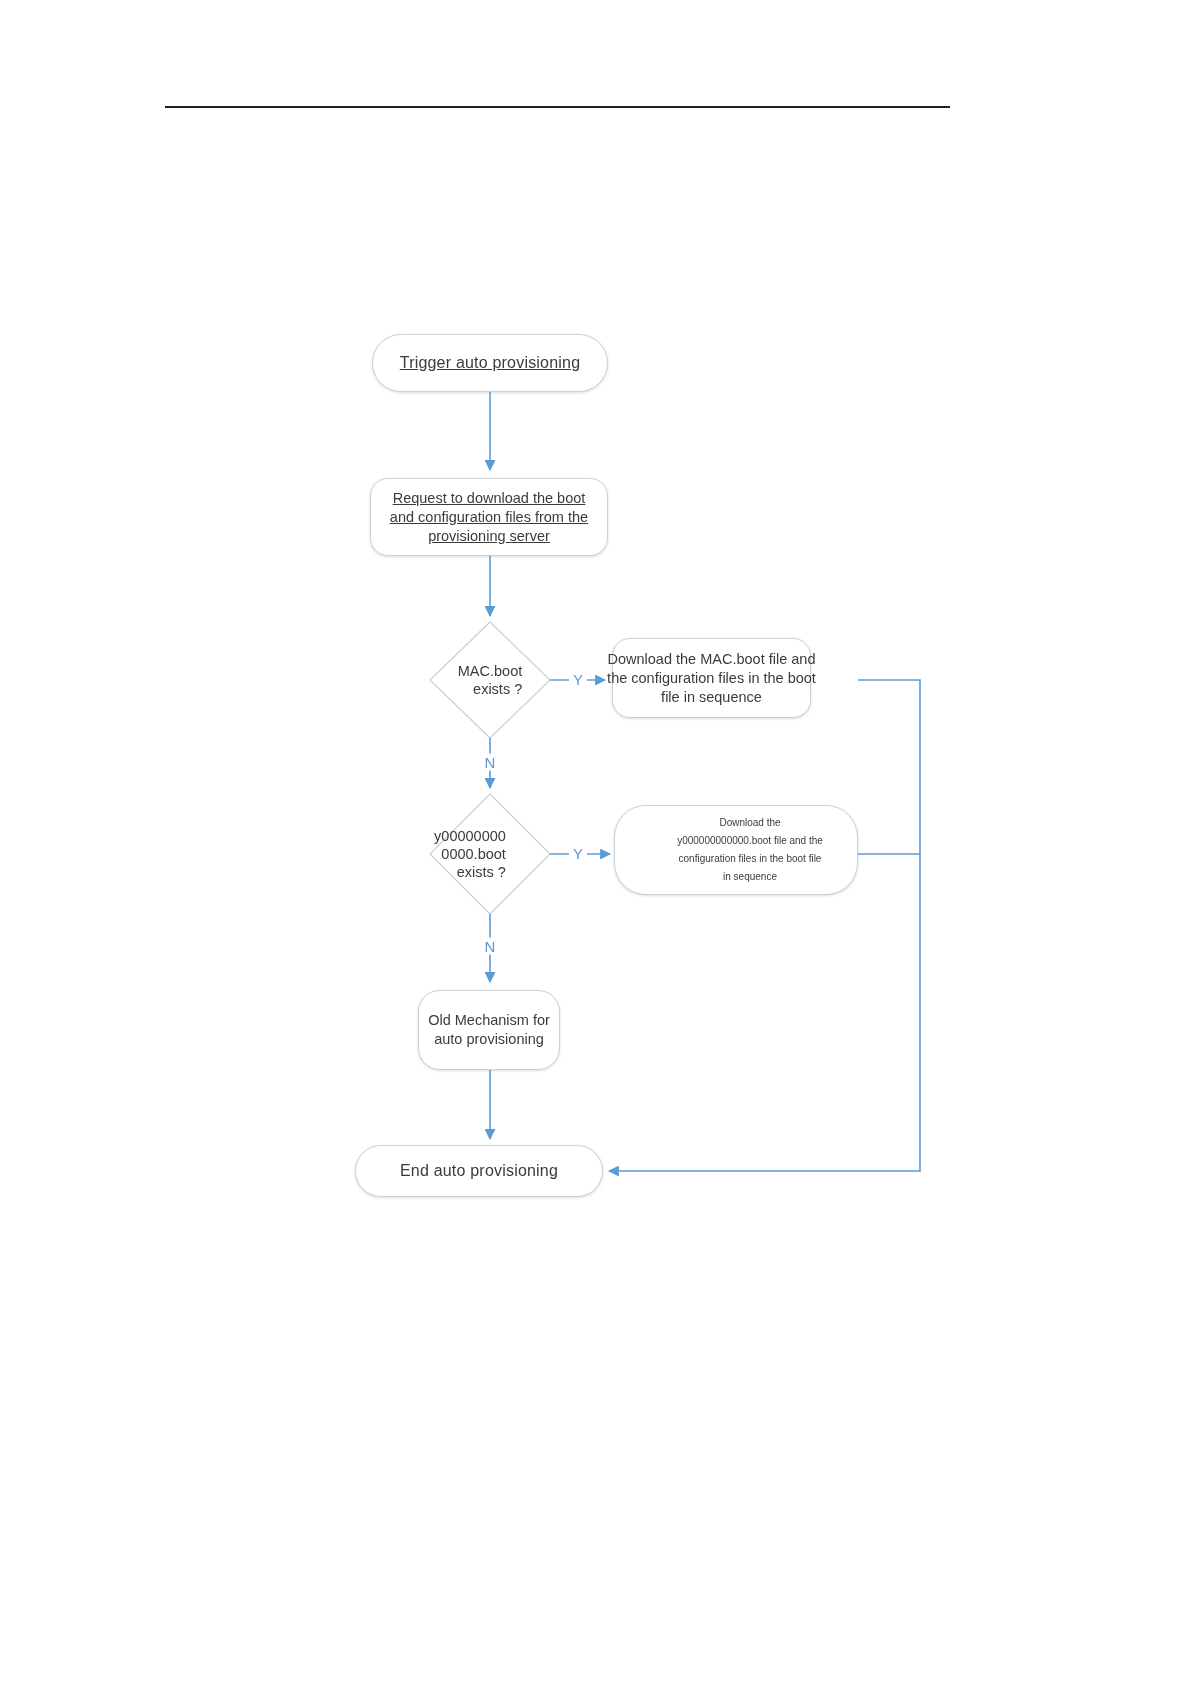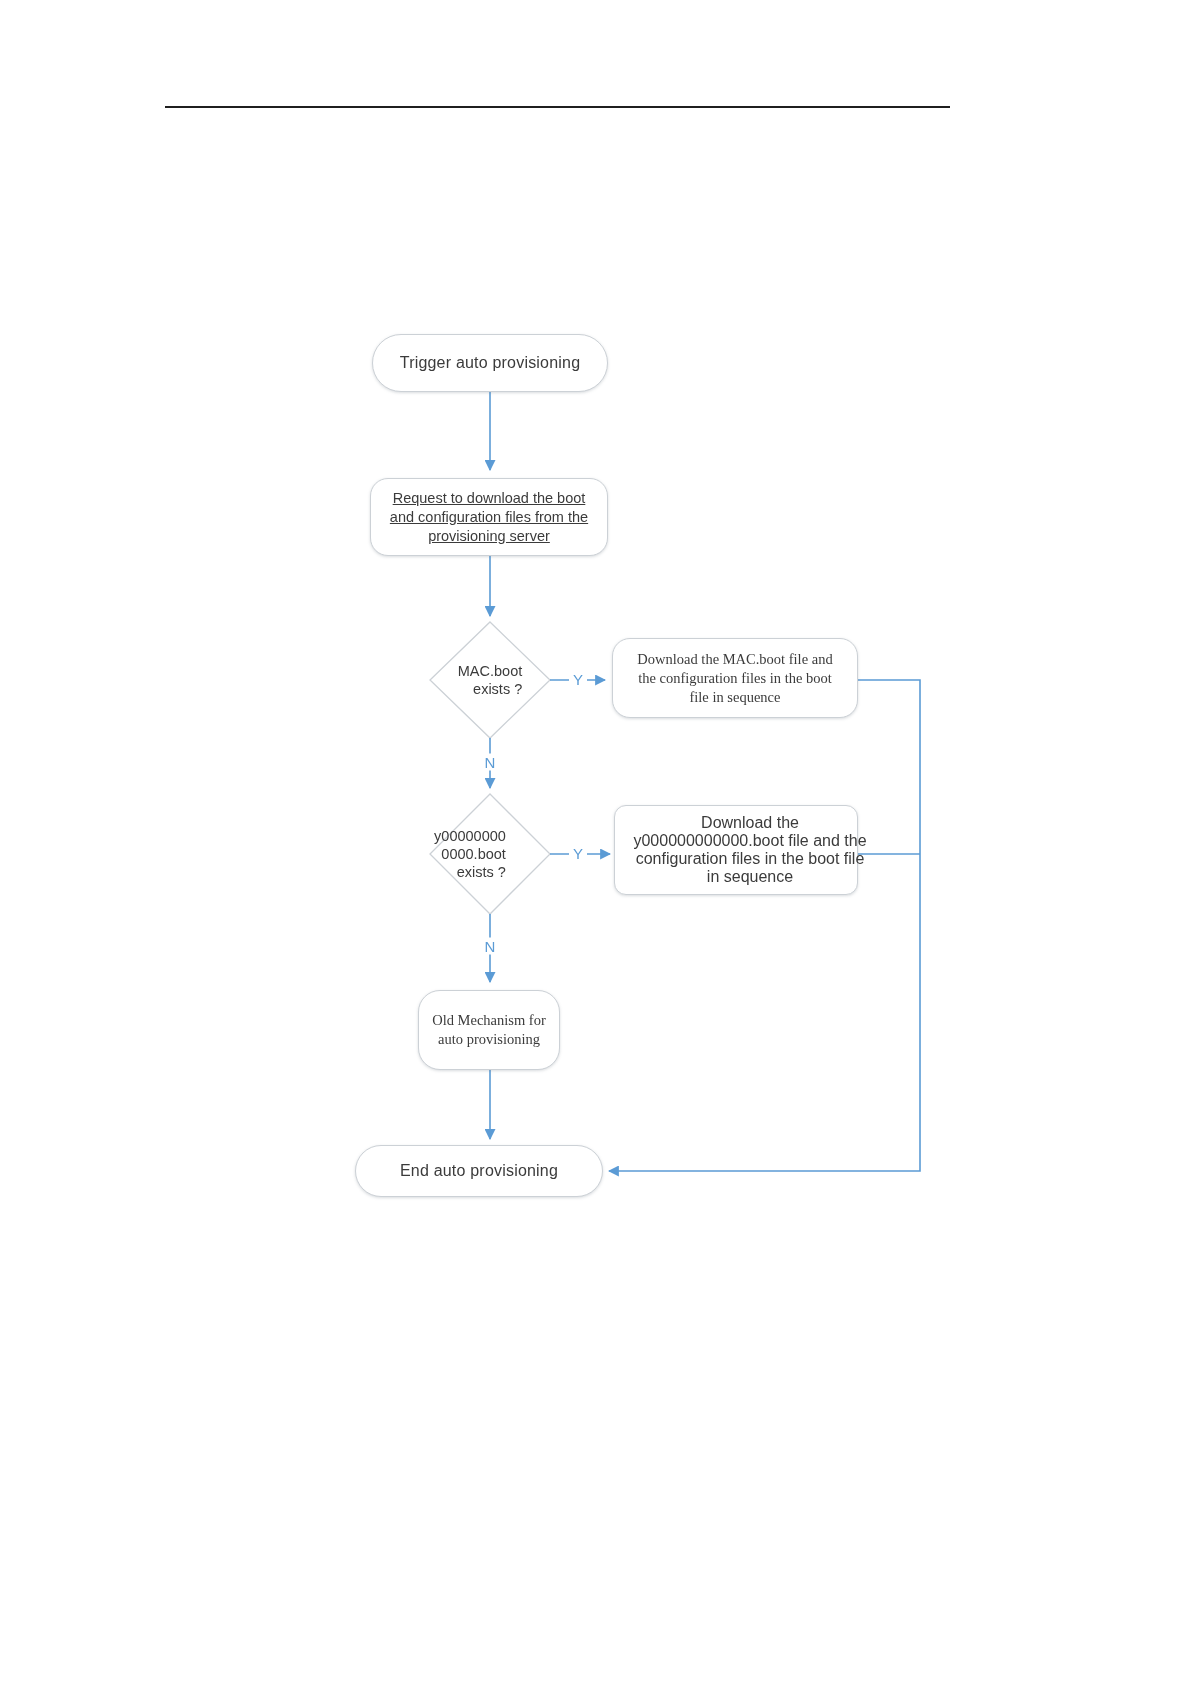--- a/index.html
+++ b/index.html
@@ -11,22 +11,22 @@
   .rule { position:absolute; left:165px; top:106px; width:785px; height:2px; background:#1f1f1f; }
   .wires { position:absolute; left:0; top:0; }
   .node {
     position:absolute; display:flex; align-items:center; justify-content:center;
     text-align:center; background:#ffffff; border:1px solid #ccd1d6;
     box-shadow:0 1px 3px rgba(120,130,140,0.28);
   }
   .node-label { white-space:pre; display:block; }
   .stadium  { border-radius:999px; font-size:16px; line-height:20px; letter-spacing:0.2px; }
   .process  { border-radius:18px;  font-size:14.5px; line-height:19px; }
-  .process4 { border-radius:12px;  font-size:16px; line-height:18px;padding-left:28px; }
-  .small-process { border-radius:22px; font-size:14.5px; line-height:19px;font-family:Liberation Serif, serif; }
+  .process4 { border-radius:32px;  font-size:10px; line-height:18px;padding-left:28px; }
+  .small-process { border-radius:22px; font-size:14.5px; line-height:19px; }
   .dlabel {
     position:absolute; display:flex; align-items:center; justify-content:center;
     text-align:right; font-size:14.5px; line-height:18px;
   }
   .wire-label {
     position:absolute; transform:translate(-50%,-50%); color:#5b9bd5;
     font-size:15px; background:#ffffff; padding:0 4px;
   }
 </style>
 </head>
@@ -52,36 +52,36 @@
       <path d="M550,680 L605,680" marker-end="url(#arrow)"></path>
       <path d="M490,738 L490,788" marker-end="url(#arrow)"></path>
       <path d="M550,854 L610,854" marker-end="url(#arrow)"></path>
       <path d="M490,914 L490,982" marker-end="url(#arrow)"></path>
       <path d="M490,1070 L490,1139" marker-end="url(#arrow)"></path>
       <path d="M858,854 L920,854"></path>
       <path d="M858,680 L920,680 L920,1171 L609,1171" marker-end="url(#arrow)"></path>
     </g>
   </svg>
 
-  <div class="node stadium" style="left:372px; top:334px; width:236px; height:58px;">
+  <div class="node stadium" style="left:372px; top:334px; width:236px; height:58px;text-decoration:underline;">
     <span class="node-label">Trigger auto provisioning</span>
   </div>
 
   <div class="node process" style="left:370px; top:478px; width:238px; height:78px;text-decoration:underline;">
     <span class="node-label">Request to download the boot
 and configuration files from the
 provisioning server</span>
   </div>
 
   <div class="dlabel" style="left:430px; top:622px; width:120px; height:116px;">
     <span class="node-label">MAC.boot
 exists ?</span>
   </div>
 
-  <div class="node process" style="left:612px; top:638px; width:246px; height:80px;font-family:Liberation Serif, serif;">
+  <div class="node process" style="left:612px; top:638px; width:199px; height:80px;">
     <span class="node-label">Download the MAC.boot file and
 the configuration files in the boot
 file in sequence</span>
   </div>
 
   <div class="dlabel" style="left:410px; top:794px; width:120px; height:120px;">
     <span class="node-label">y00000000
 0000.boot
 exists ?</span>
   </div>

